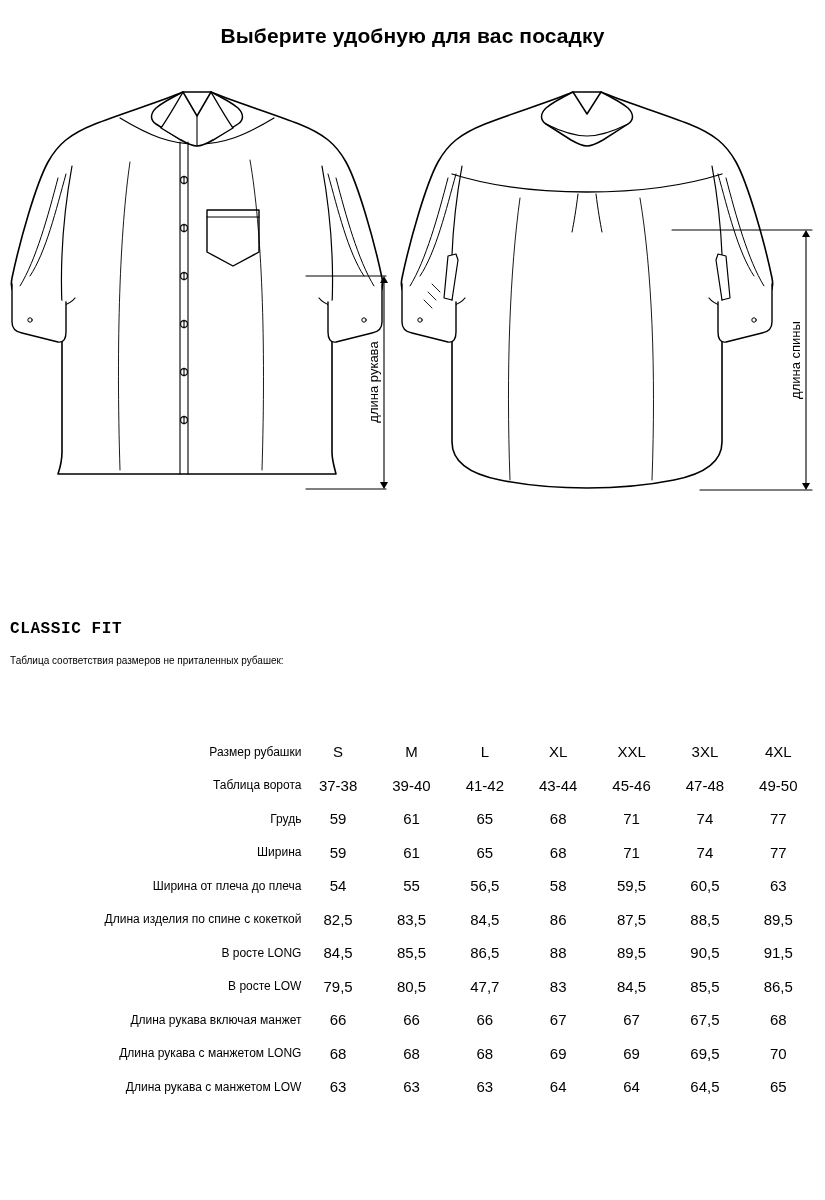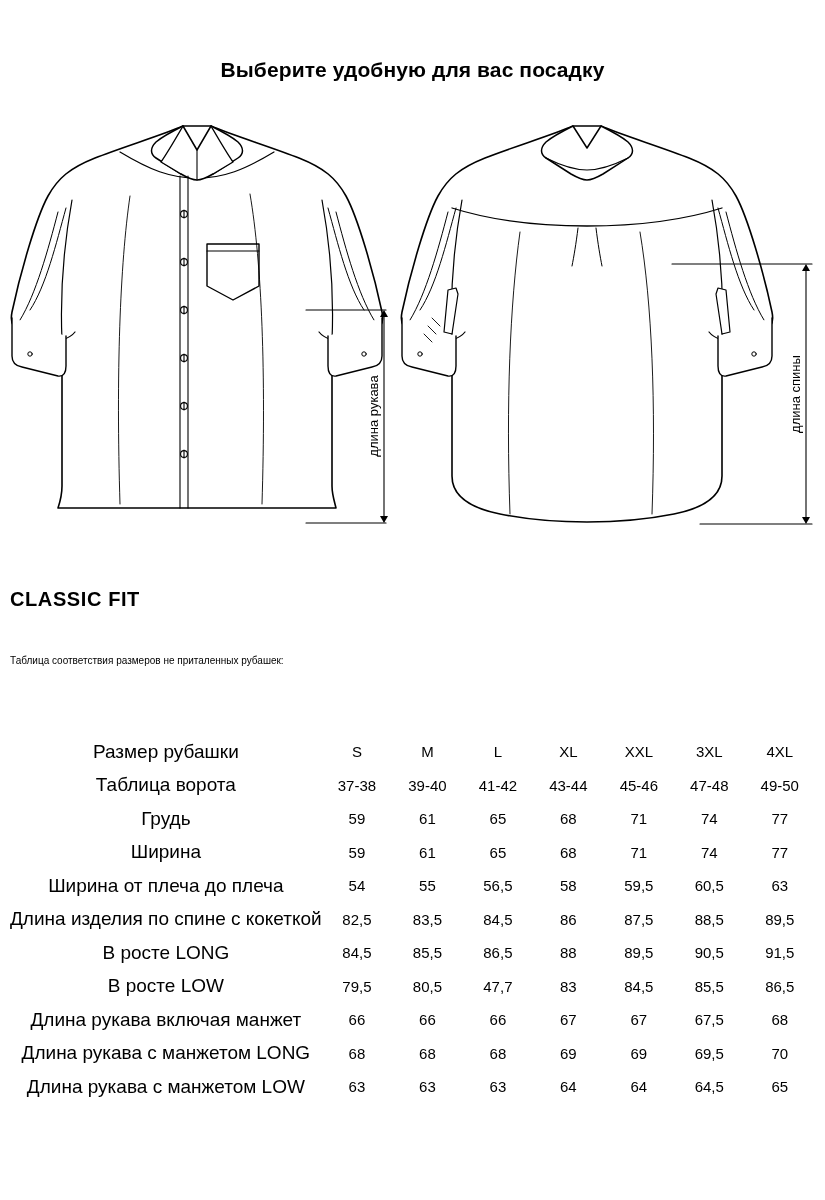--- a/index.html
+++ b/index.html
@@ -18,39 +18,40 @@
   .page {
     width: 825px;
     height: 1200px;
     position: relative;
     box-sizing: border-box;
   }
   .title {
     text-align: center;
     font-size: 21px;
     font-weight: bold;
-    padding-top: 58px;
+    padding-top: 24px;
     letter-spacing: 0.1px;
   }
   .illustration {
     position: relative;
     width: 825px;
     height: 460px;
     margin-top: 22px;
   }
   .illustration svg {
     display: block;
   }
   .fit-heading {
     position: absolute;
     left: 10px;
-    top: 588px;
-    font-size: 20px;
+    top: 620px;
+    font-size: 16px;
     font-weight: bold;
     letter-spacing: 0.6px;
+    font-family: Liberation Mono, monospace;
   }
   .fit-sub {
     position: absolute;
     left: 10px;
     top: 655px;
     font-size: 10px;
   }
   table.sizes {
     position: absolute;
     left: 10px;
@@ -60,23 +61,23 @@
     font-size: 15px;
   }
   table.sizes th, table.sizes td {
     padding: 0;
     height: 33.5px;
     vertical-align: middle;
     font-weight: normal;
     white-space: nowrap;
   }
   table.sizes th.rowlabel, table.sizes td.rowlabel {
-    text-align: center;
+    text-align: right;
     width: 290px;
-    font-size: 19px;
+    font-size: 12px;
   }
   table.sizes th.val, table.sizes td.val {
     text-align: center;
     width: 73px;
     font-size: 15px;
   }
   table.sizes tr.headrow th.val {
     font-size: 15px;
   }
   .vlabel {

